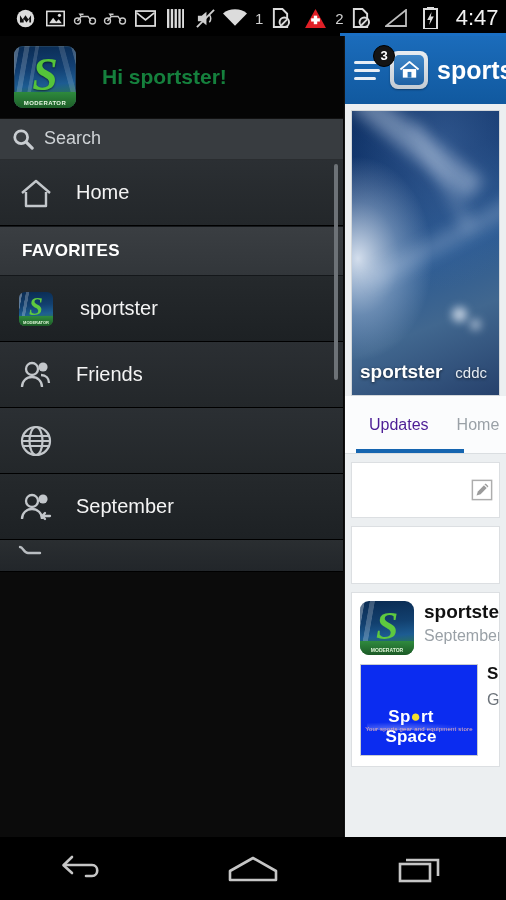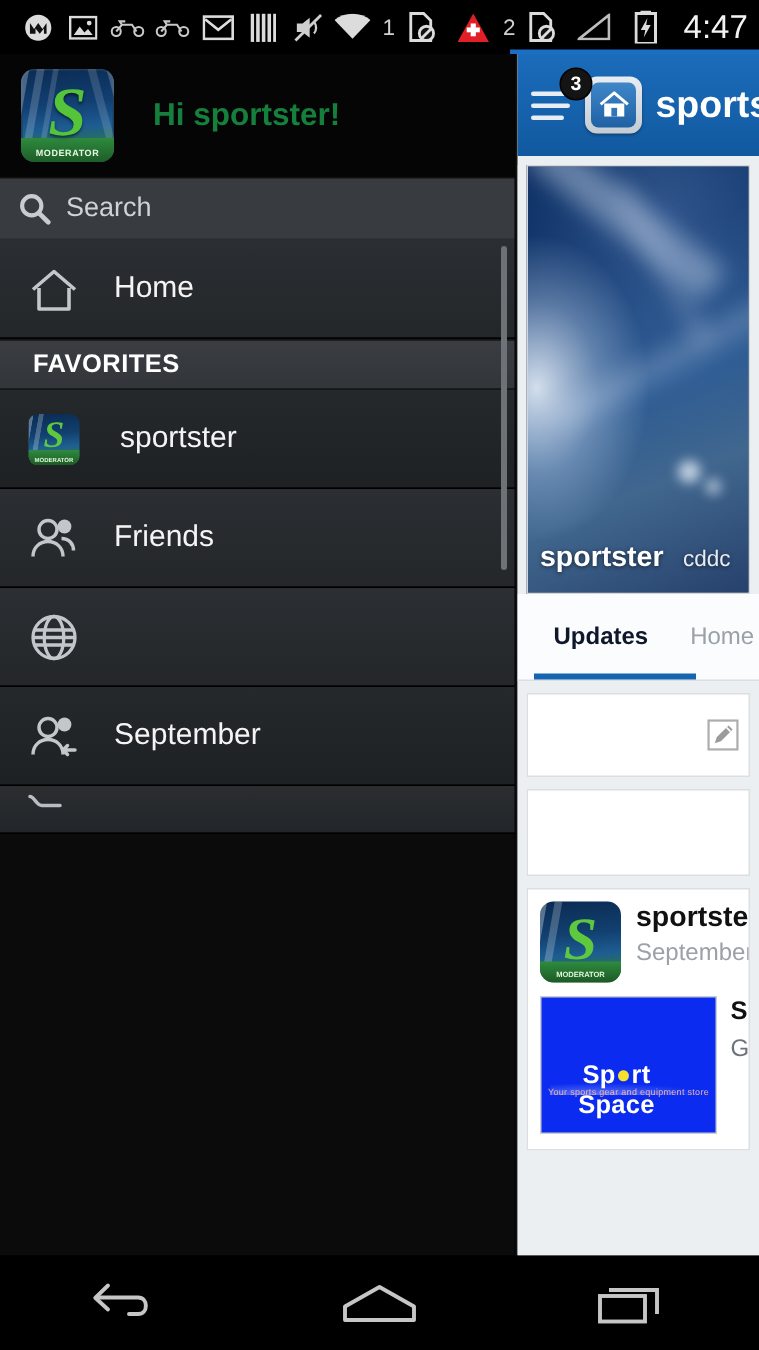--- a/index.html
+++ b/index.html
@@ -81,21 +81,21 @@
   .menu{ position:relative; height:677px; overflow:hidden; }
   .row{
     position:relative; height:66px; display:flex; align-items:center;
     padding-left:14px; border-bottom:1px solid #000;
     background:linear-gradient(180deg,#2b2f33,#23272a);
   }
   .row.alt{ background:linear-gradient(180deg,#25292c,#1d2124); }
   .row .ricon{ width:44px; height:44px; display:flex; align-items:center; justify-content:center; flex:none; color:#c3c7cb; }
   .row .rlabel{ color:#f4f4f4; font-size:20px; margin-left:18px; }
   .section{
-    height:34px; display:flex; align-items:center; padding-left:22px;
+    height:50px; display:flex; align-items:center; padding-left:22px;
     background:linear-gradient(180deg,#3a3e42,#32363a);
     border-bottom:1px solid #14171a; border-top:1px solid #15181b;
   }
   .section-label{ color:#ffffff; font-size:17px; font-weight:bold; letter-spacing:.3px; }
   .fav-thumb{
     width:34px; height:34px; border-radius:6px; overflow:hidden; position:relative; flex:none;
     margin-left:5px;
     background:linear-gradient(175deg,#0a2b52 0%,#12406f 40%,#1e5f92 64%,#2f7d3d 88%,#1f5c2b 100%);
   }
   .fav-thumb .beams{
@@ -193,21 +193,21 @@
   .cover-name{ color:#ffffff; font-size:19px; font-weight:bold; text-shadow:0 1px 3px rgba(0,0,0,.6); }
   .cover-sub{ color:#e6ecf3; font-size:15px; margin-left:13px; text-shadow:0 1px 3px rgba(0,0,0,.6); }
 
   .tabs{
     height:58px; background:#fbfcfd; display:flex; align-items:center;
     position:relative; border-bottom:1px solid #dadee1;
   }
   .tab{
     font-size:16px; color:#9aa1a7; padding:0 0 0 0; white-space:nowrap;
   }
-  .tab.active{ color:#0f172a; font-weight:bold; }
+  .tab.active{ color:#4c1d95; font-weight:normal; }
   .tab1{ margin-left:24px; }
   .tab2{ margin-left:28px; }
   .tab-underline{
     position:absolute; left:11px; bottom:0; width:108px; height:4px; background:#1565b0;
   }
 
   .card{
     margin:8px 6px 0 6px; background:#ffffff; border:1px solid #dcdfe2;
     position:relative;
   }

